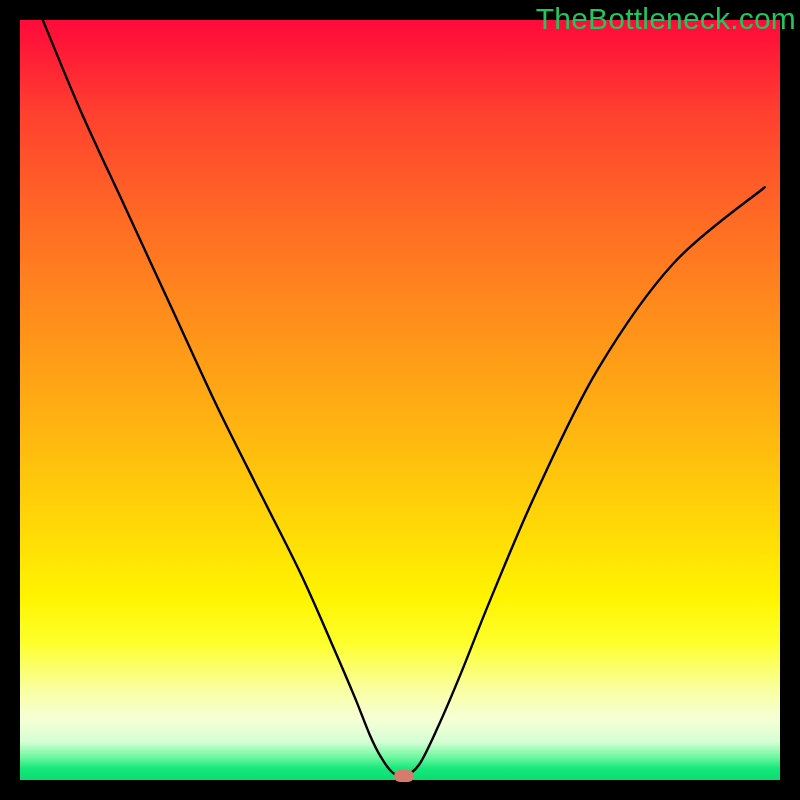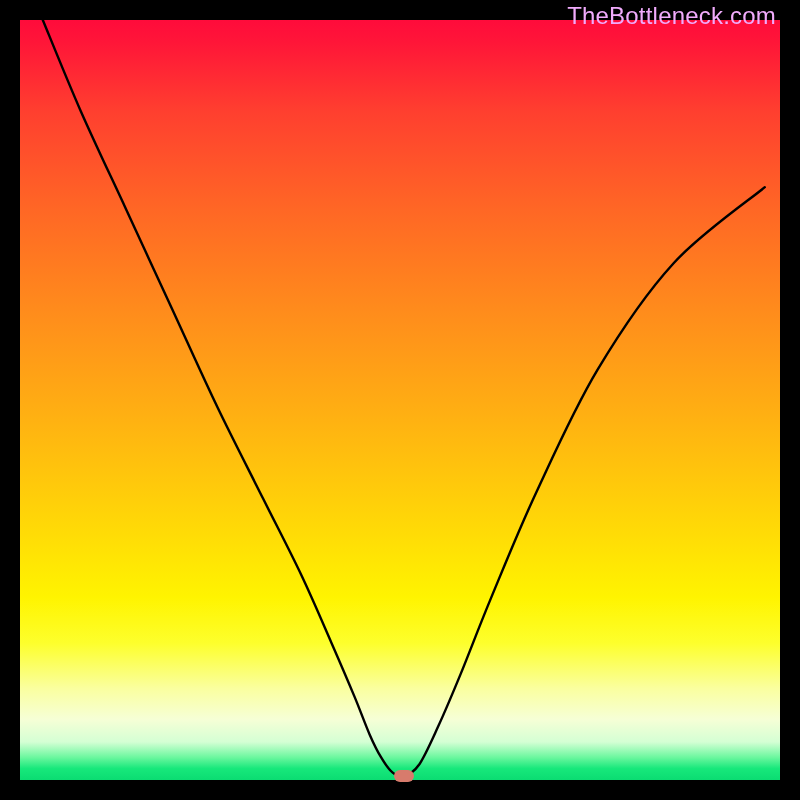--- a/index.html
+++ b/index.html
@@ -37,23 +37,23 @@
       #f6ffd6 92%,
       #d4ffd4 95%,
       #6cf79f 97%,
       #17e87b 98.5%,
       #0bdc72 100%
     );
   }
   .watermark {
     position: absolute;
     top: 2px;
-    right: 24px;
-    color: #f0abfc;
-    font-size: 24px;
+    right: 4px;
+    color: #22c55e;
+    font-size: 30px;
     font-weight: 500;
     letter-spacing: 0.2px;
     z-index: 5;
   }
   .curve-svg {
     position: absolute;
     left: 20px;
     top: 20px;
     width: 760px;
     height: 760px;

